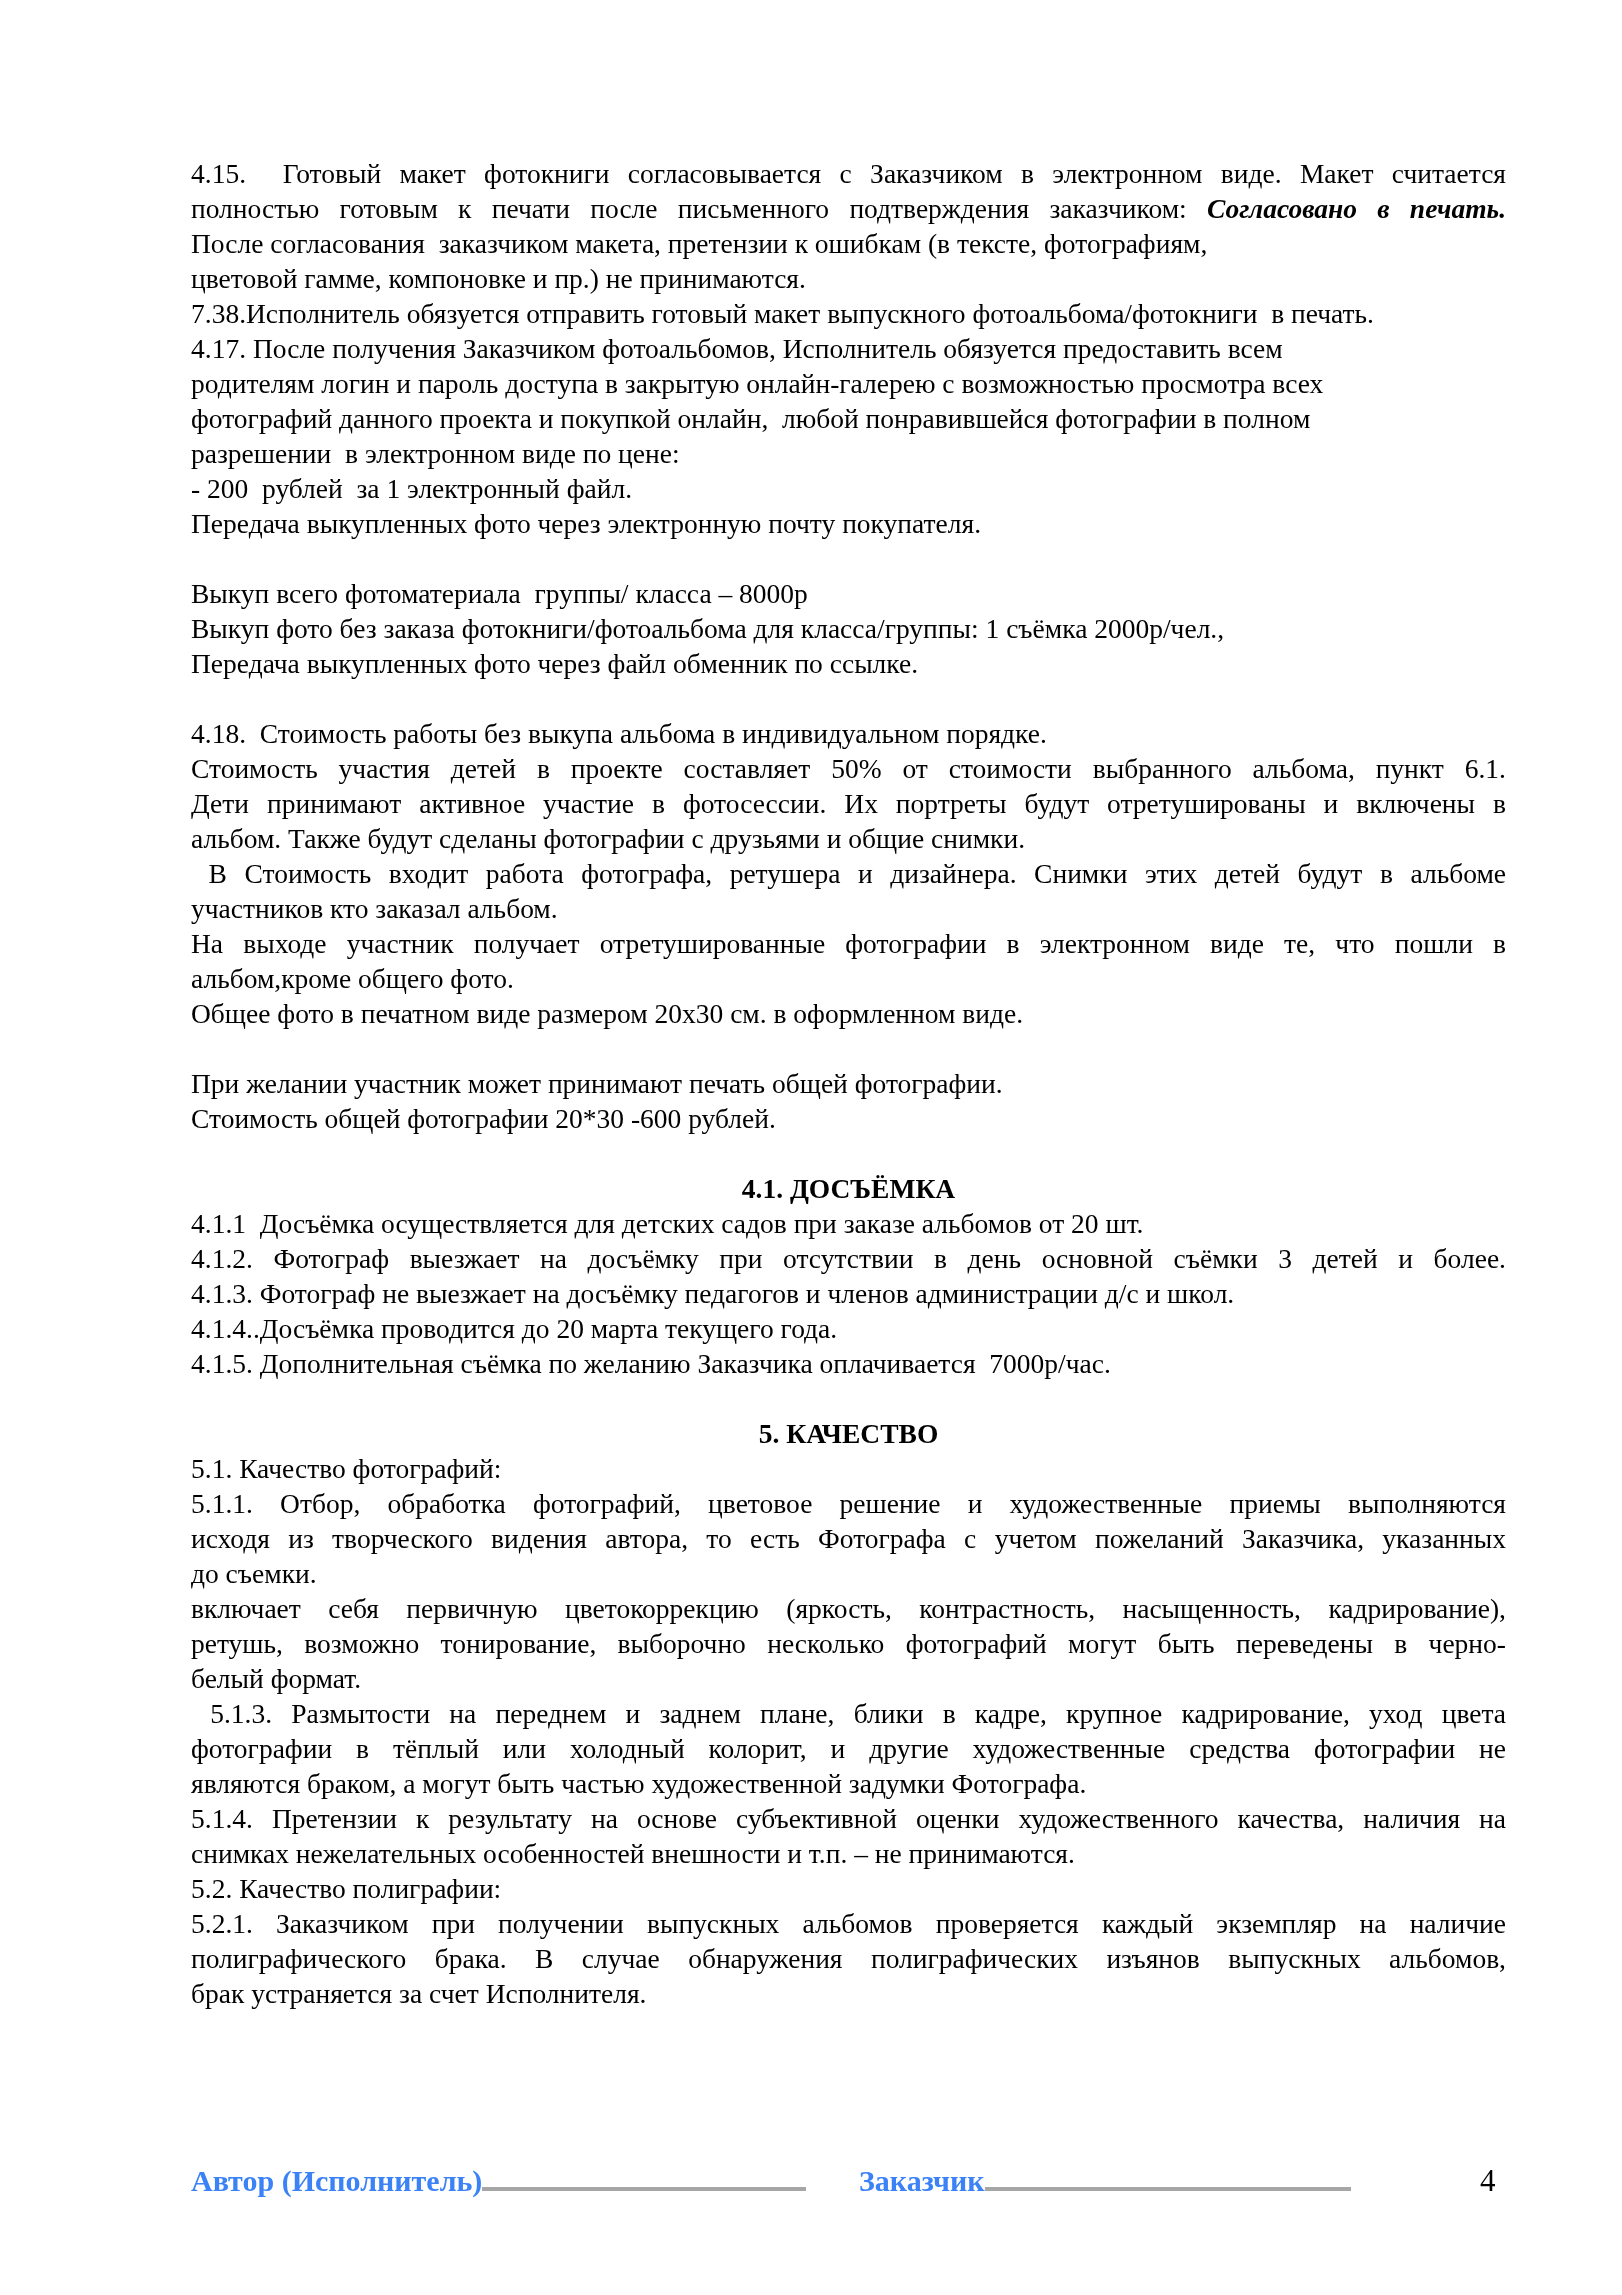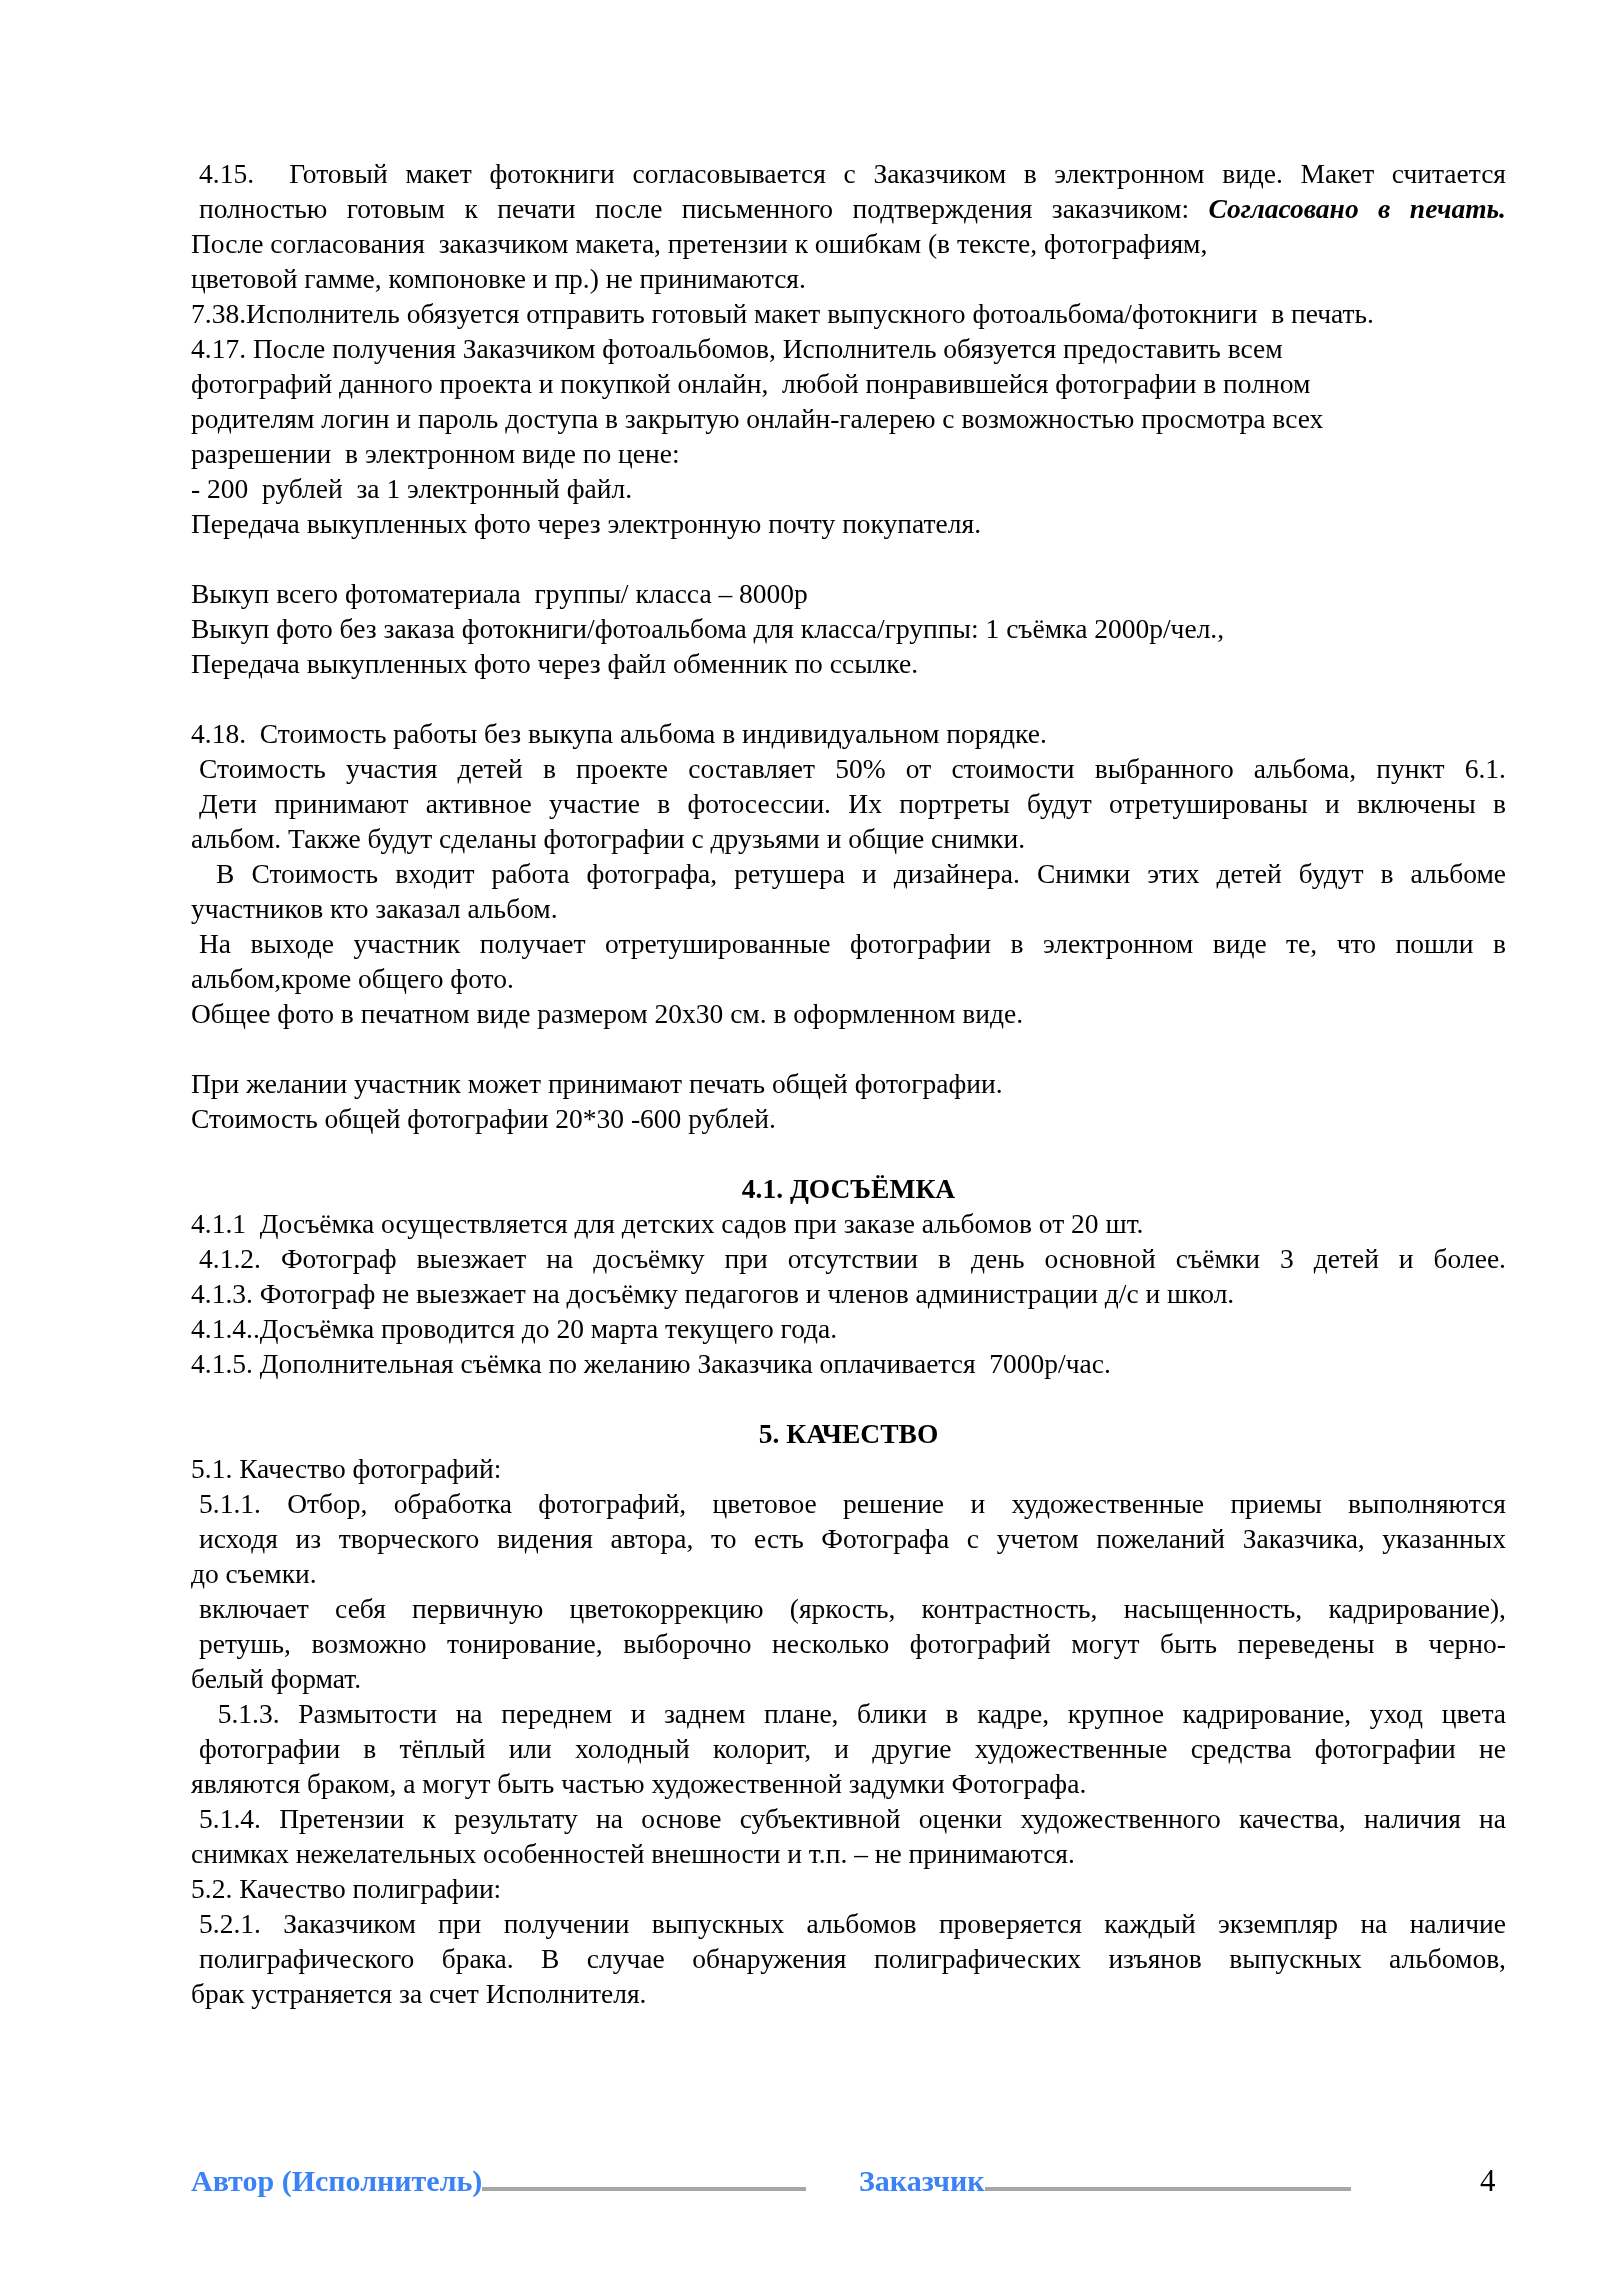--- a/index.html
+++ b/index.html
@@ -20,21 +20,20 @@
     font-size:27.5px;
     line-height:35px;
   }
   .ln{
     white-space:pre-wrap;
     min-height:35px;
   }
   .just{
     text-align:justify;
     text-align-last:justify;
-    margin-left:8px;
   }
   .heading{
     font-weight:bold;
     text-align:right;
     text-align-last:center;
   }
   .bi{
     font-weight:bold;
     font-style:italic;
   }
@@ -76,22 +75,22 @@
 <div class="page">
 
   <div class="content">
 
   <div class="ln just"><span>4.15.  Готовый макет фотокниги согласовывается с Заказчиком в электронном виде. Макет считается</span></div>
       <div class="ln just"><span>полностью готовым к печати после письменного подтверждения заказчиком: </span><span class="bi">Согласовано в печать.</span></div>
       <div class="ln"><span>После согласования  заказчиком макета, претензии к ошибкам (в тексте, фотографиям,</span></div>
       <div class="ln"><span>цветовой гамме, компоновке и пр.) не принимаются.</span></div>
       <div class="ln"><span>7.38.Исполнитель обязуется отправить готовый макет выпускного фотоальбома/фотокниги  в печать.</span></div>
       <div class="ln"><span>4.17. После получения Заказчиком фотоальбомов, Исполнитель обязуется предоставить всем</span></div>
+      <div class="ln"><span>родителям логин и пароль доступа в закрытую онлайн-галерею с возможностью просмотра всех</span></div>
       <div class="ln"><span>фотографий данного проекта и покупкой онлайн,  любой понравившейся фотографии в полном</span></div>
-      <div class="ln"><span>родителям логин и пароль доступа в закрытую онлайн-галерею с возможностью просмотра всех</span></div>
       <div class="ln"><span>разрешении  в электронном виде по цене:</span></div>
       <div class="ln"><span>- 200  рублей  за 1 электронный файл.</span></div>
       <div class="ln"><span>Передача выкупленных фото через электронную почту покупателя.</span></div>
       <div class="ln"><span>&nbsp;</span></div>
       <div class="ln"><span>Выкуп всего фотоматериала  группы/ класса – 8000р</span></div>
       <div class="ln"><span>Выкуп фото без заказа фотокниги/фотоальбома для класса/группы: 1 съёмка 2000р/чел.,</span></div>
       <div class="ln"><span>Передача выкупленных фото через файл обменник по ссылке.</span></div>
       <div class="ln"><span>&nbsp;</span></div>
       <div class="ln"><span>4.18.  Стоимость работы без выкупа альбома в индивидуальном порядке.</span></div>
       <div class="ln just"><span>Стоимость участия детей в проекте составляет 50% от стоимости выбранного альбома, пункт 6.1.</span></div>

